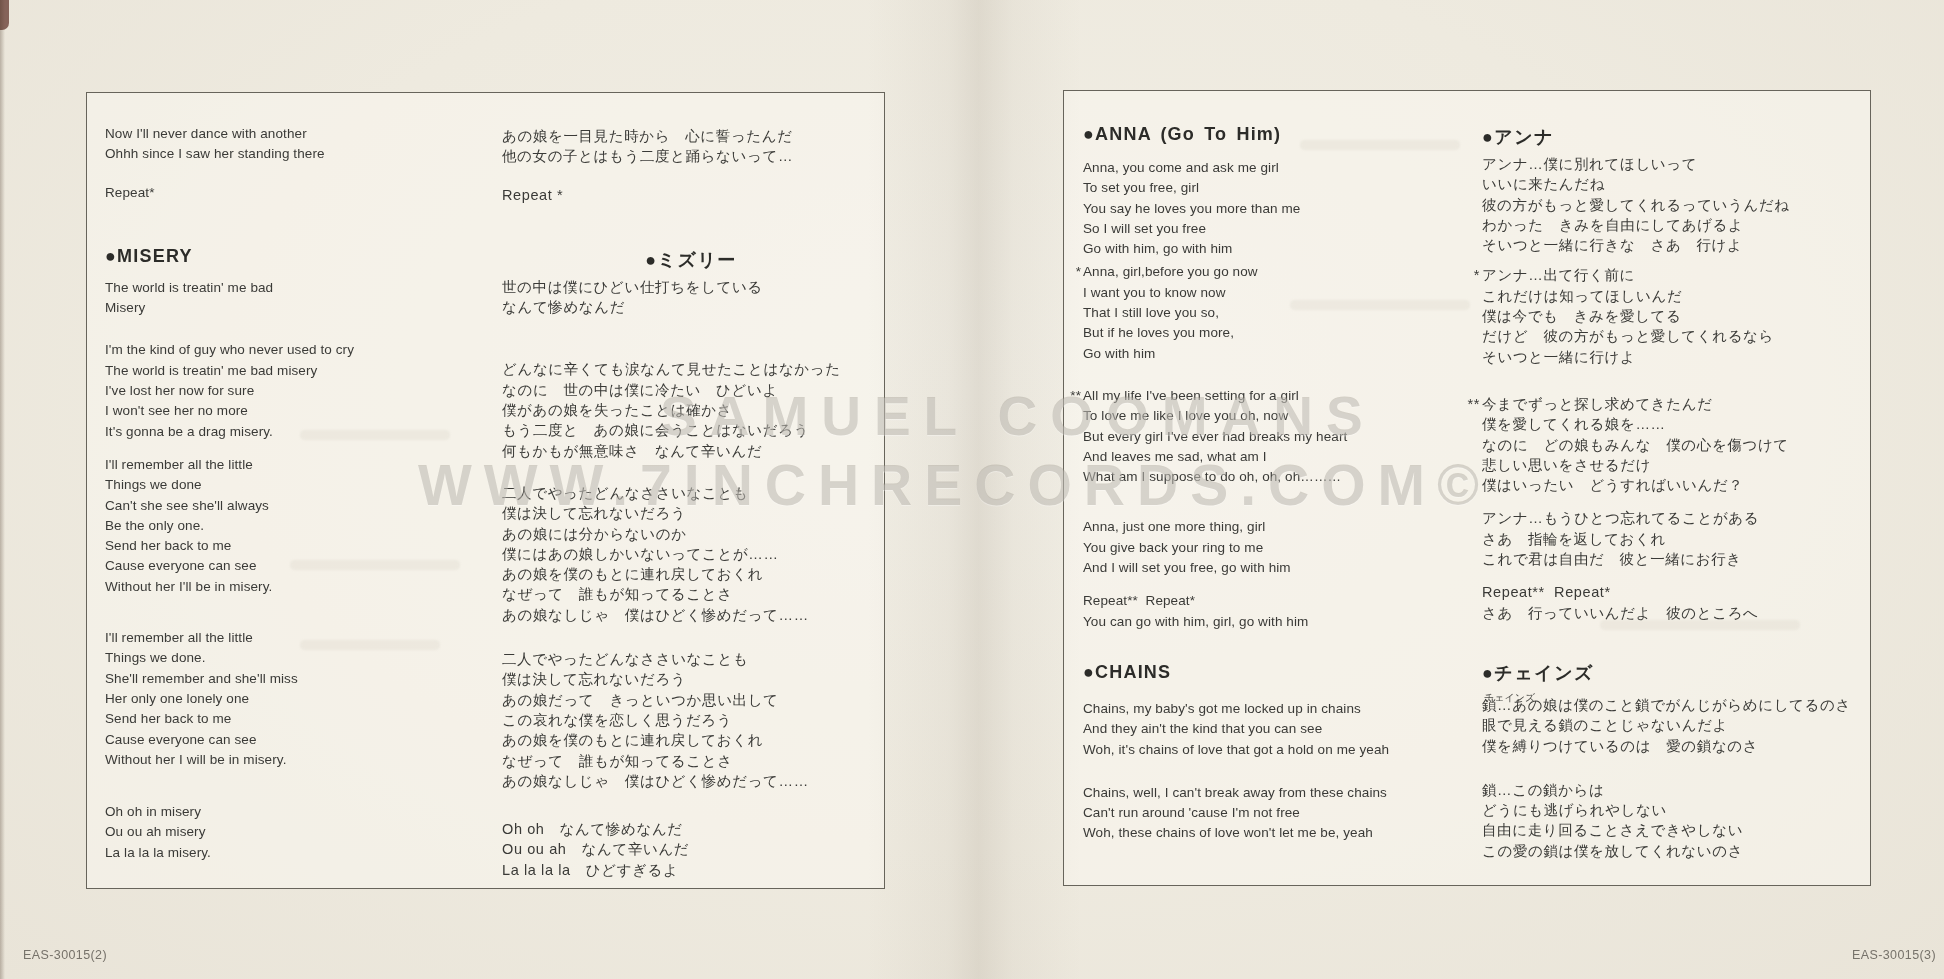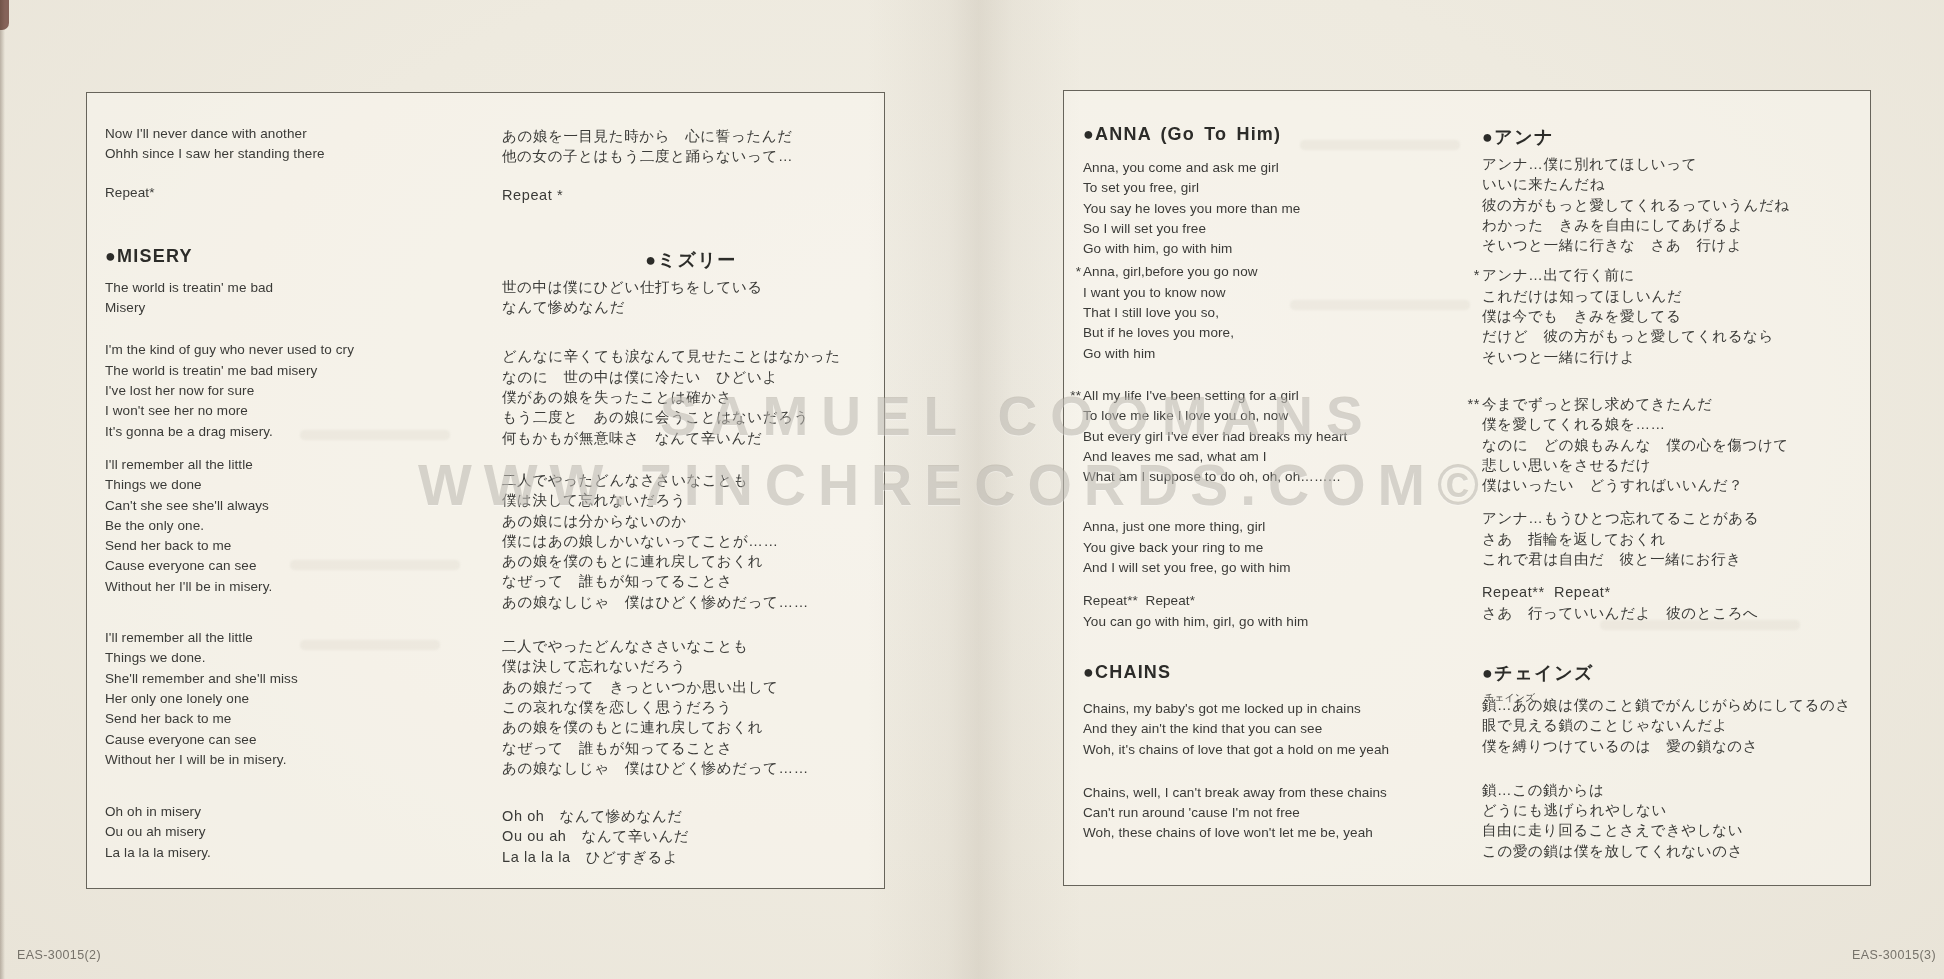--- a/index.html
+++ b/index.html
@@ -45,21 +45,21 @@
   #L-en > .block:nth-child(3){margin-top:40px;}
   #L-en > .block:nth-child(4){margin-top:9px;}
   #L-en > .block:nth-child(5){margin-top:22px;}
   #L-en > .block:nth-child(6){margin-top:13px;}
   #L-en > .block:nth-child(7){margin-top:31px;}
   #L-en > .block:nth-child(8){margin-top:32px;}
   #L-ja > .block:nth-child(1){margin-top:33px;}
   #L-ja > .block:nth-child(2){margin-top:18px;}
   #L-ja > .block:nth-child(3){margin-top:42px;text-align:center;}
   #L-ja > .block:nth-child(4){margin-top:4px;}
-  #L-ja > .block:nth-child(5){margin-top:29px;}
+  #L-ja > .block:nth-child(5){margin-top:42px;}
   #L-ja > .block:nth-child(6){margin-top:22px;}
   #L-ja > .block:nth-child(7){margin-top:24px;}
   #L-ja > .block:nth-child(8){margin-top:28px;}
   #R-en > .block:nth-child(1){margin-top:30px;}
   #R-en > .block:nth-child(2){margin-top:11px;}
   #R-en > .block:nth-child(3){margin-top:3px;}
   #R-en > .block:nth-child(4){margin-top:22px;}
   #R-en > .block:nth-child(5){margin-top:30px;}
   #R-en > .block:nth-child(6){margin-top:13px;}
   #R-en > .block:nth-child(7){margin-top:27px;}
@@ -74,21 +74,21 @@
   #R-ja > .block:nth-child(7){margin-top:37px;}
   #R-ja > .block:nth-child(8){margin-top:9px;}
   #R-ja > .block:nth-child(9){margin-top:24px;}
   
   .watermark{position:absolute;left:0;top:0;width:100%;height:100%;pointer-events:none;
     color:rgba(146,140,128,.34);font-weight:bold;text-shadow:0 1px 1px rgba(255,255,255,.35);}
   .wm1{position:absolute;left:660px;top:384px;font-size:55px;letter-spacing:13px;white-space:nowrap;}
   .wm2{position:absolute;left:418px;top:452px;font-size:57px;letter-spacing:12px;white-space:nowrap;}
   
   .catalog{position:absolute;font-size:12.5px;color:#76726a;letter-spacing:.4px;}
-  .catalog-left{left:17px;top:948px;}
+  .catalog-left{left:23px;top:948px;}
   .catalog-right{right:8px;top:948px;}
   
   .ghost{position:absolute;height:10px;border-radius:5px;background:rgba(168,158,142,.10);filter:blur(1px);}
 </style>
 </head>
 <body>
 
 <div class="canvas">
 
   <div class="corner-mark"></div>

